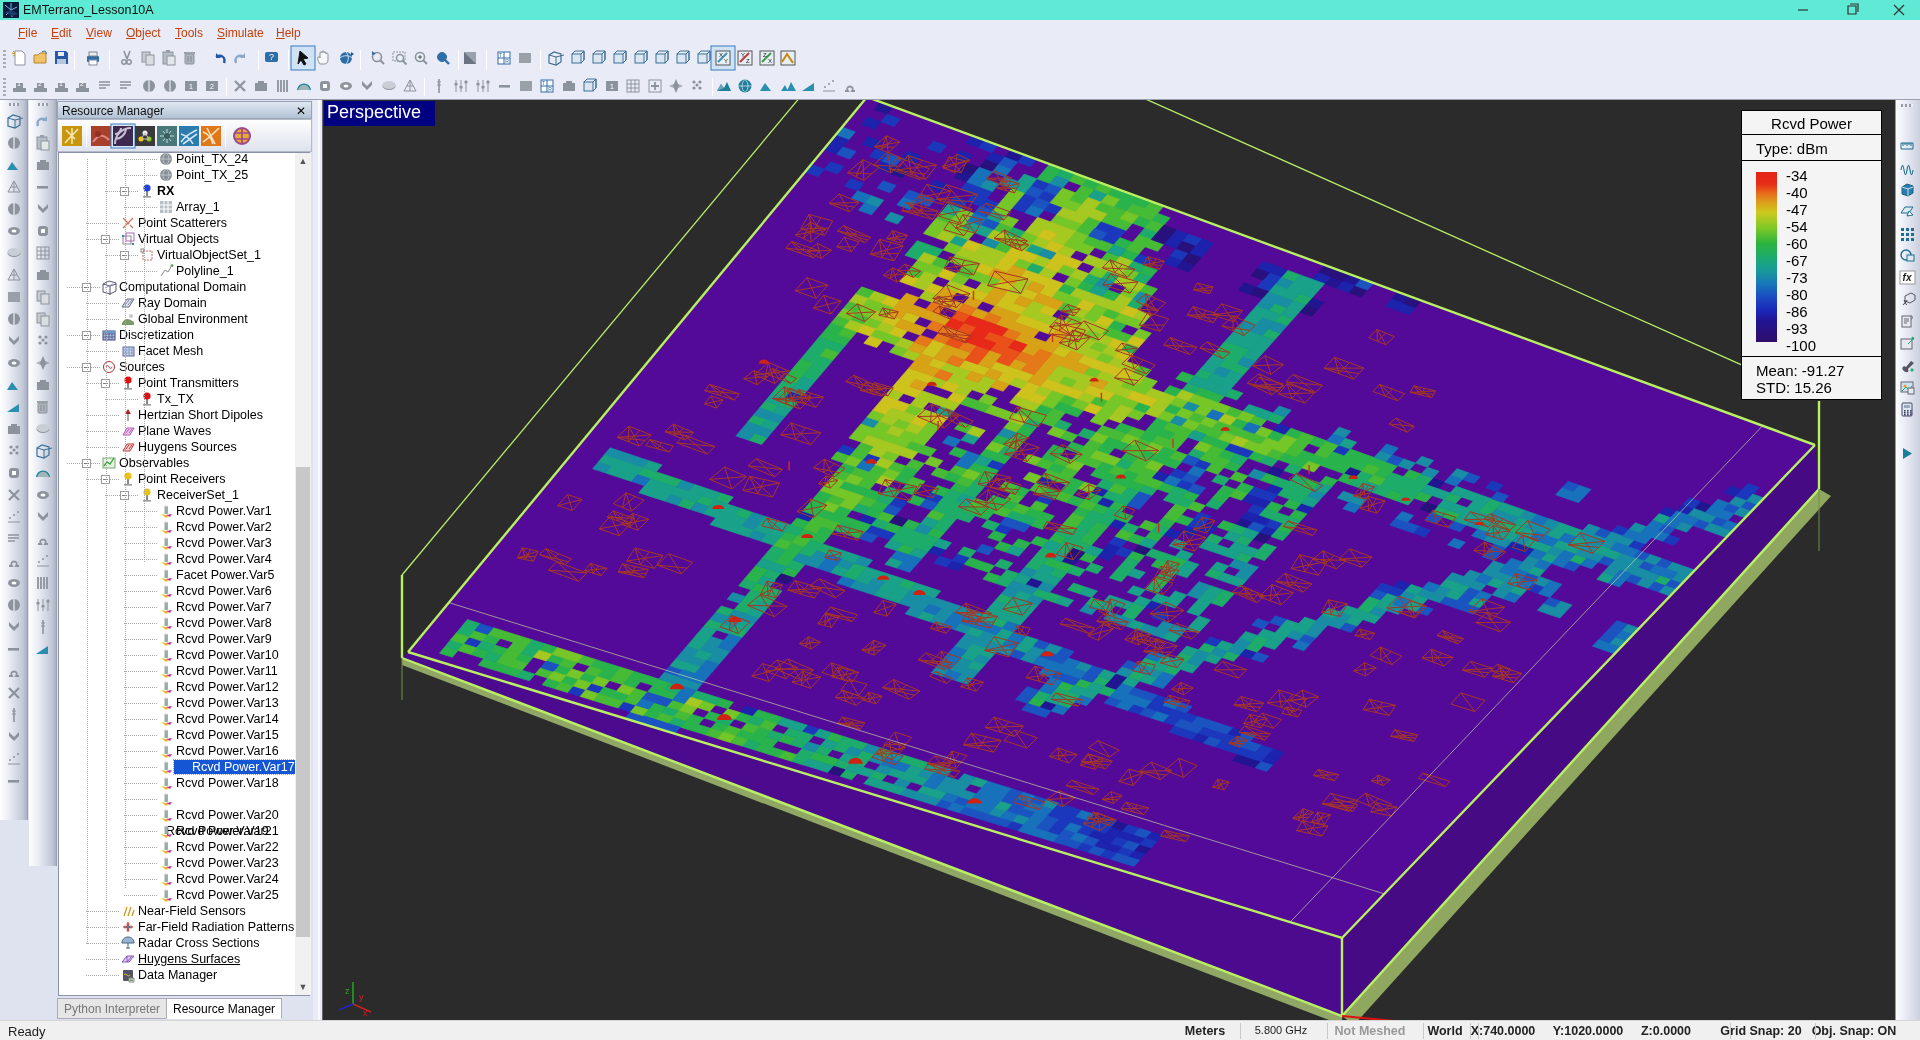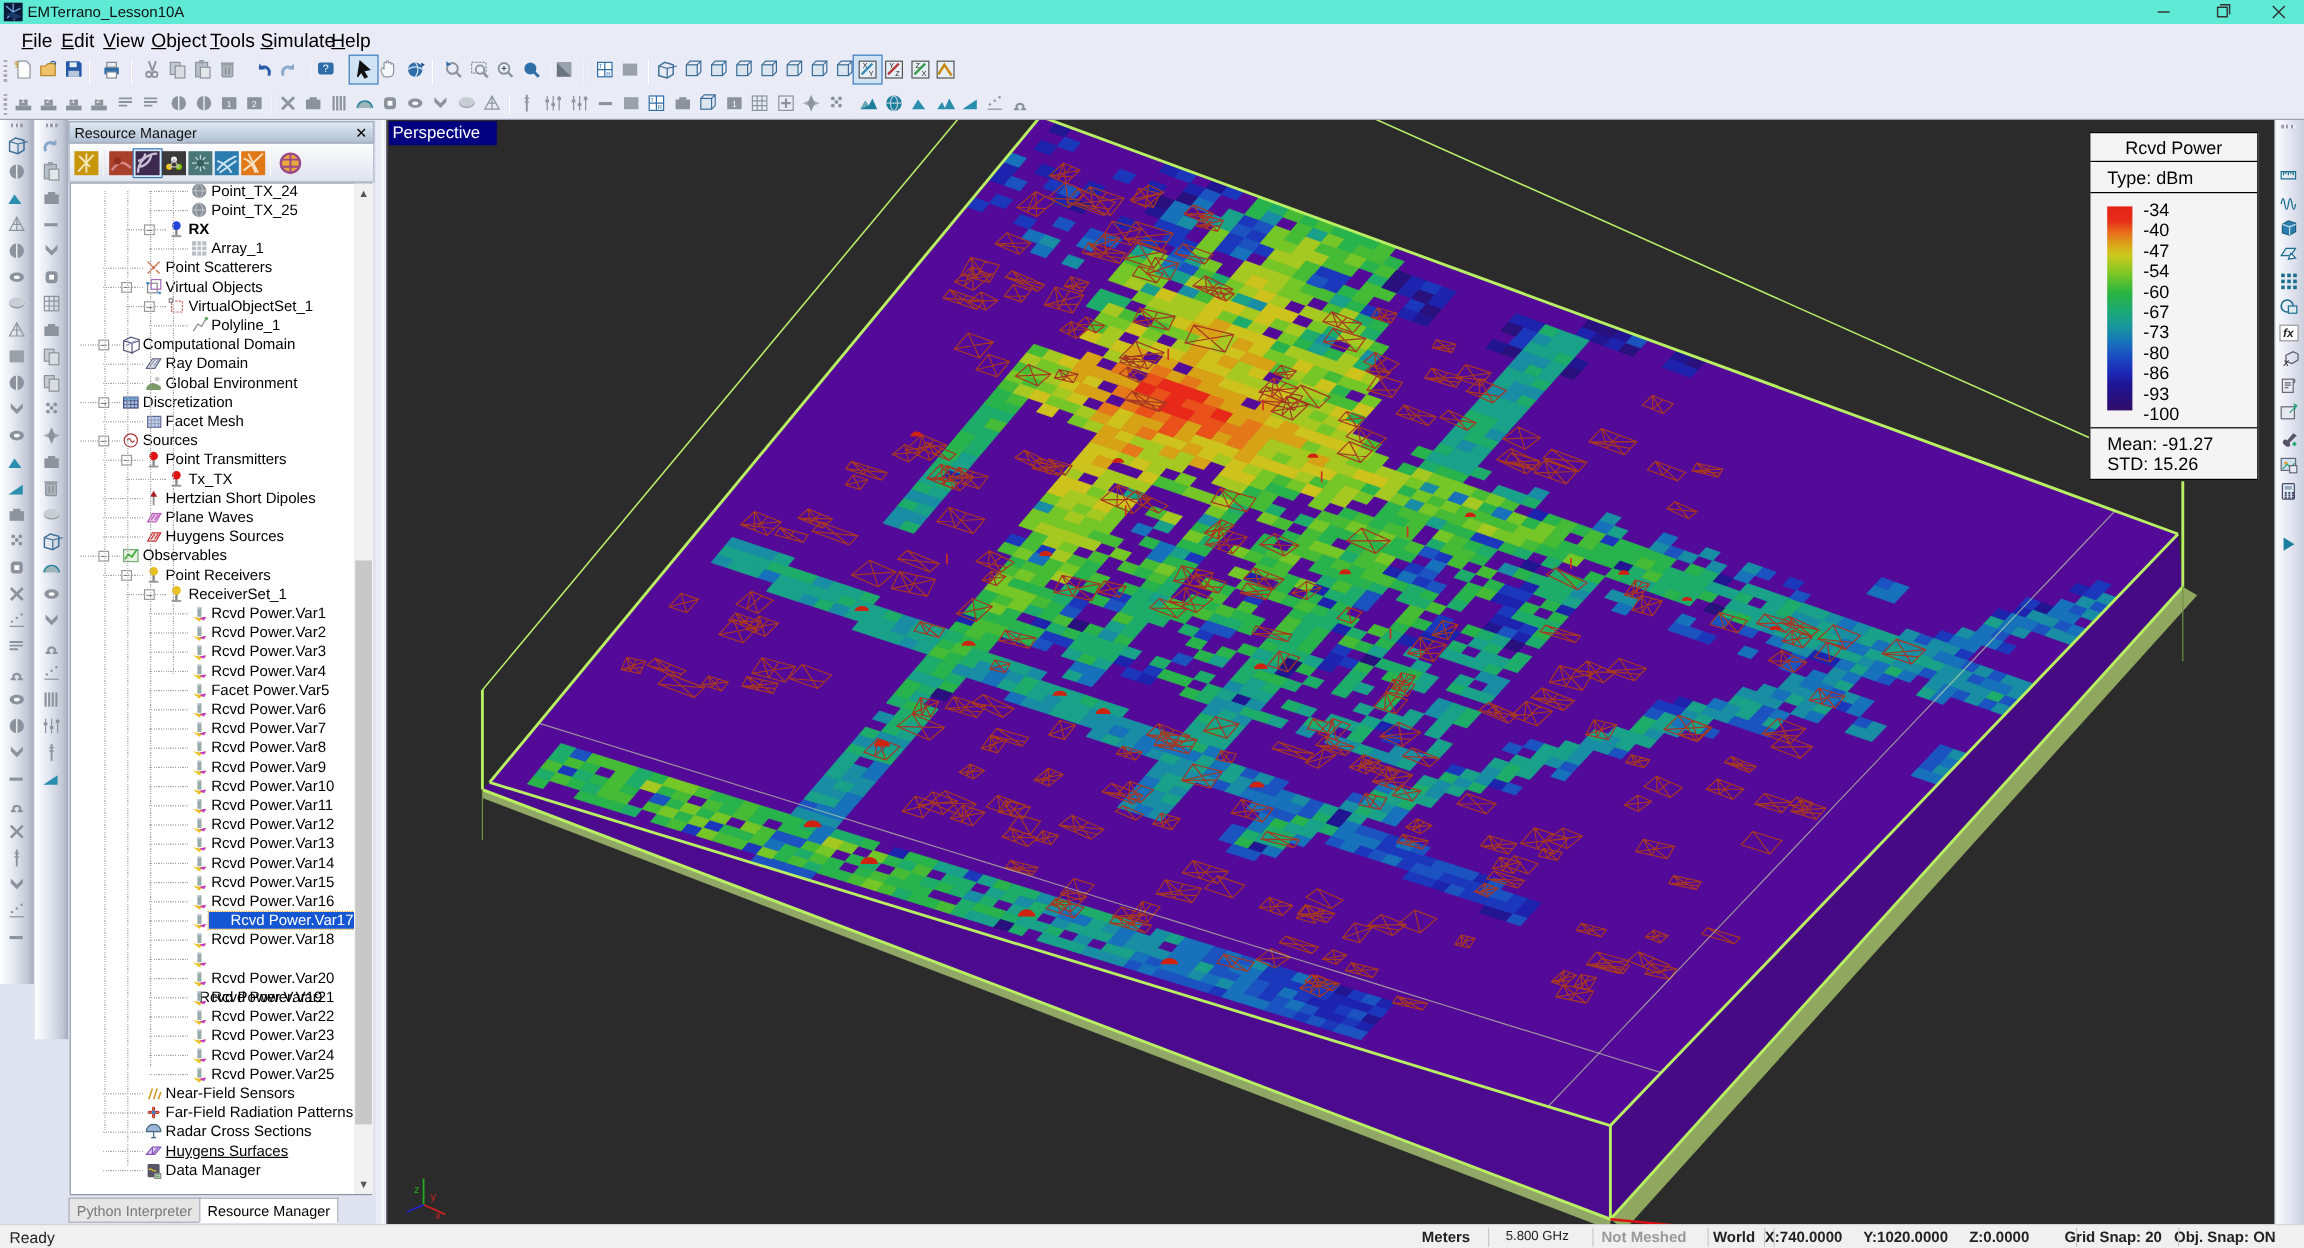--- a/index.html
+++ b/index.html
@@ -1,18 +1,18 @@
 <!DOCTYPE html>
 <html><head><meta charset="utf-8"><style>
 *{margin:0;padding:0;box-sizing:border-box}
 html,body{width:1920px;height:1040px;overflow:hidden;font-family:"Liberation Sans",sans-serif;background:#e9ebf7}
 #titlebar{position:absolute;left:0;top:0;width:1920px;height:20px;background:#5eead4}
 #titlebar .t{position:absolute;left:23px;top:3px;font-size:12.5px;color:#111}
 #menubar{position:absolute;left:0;top:20px;width:1920px;height:26px;background:#e9ebf7}
-#menubar span{position:absolute;top:6px;font-size:16px;color:#000000}
+#menubar span{position:absolute;top:6px;font-size:12px;color:#c2410c}
 #menubar span u{text-decoration:underline}
 #tb1{position:absolute;left:0;top:46px;width:1920px;height:28px;background:#e9ebf7}
 #tb2{position:absolute;left:0;top:74px;width:1920px;height:26px;background:#e9ebf7;border-bottom:1px solid #9aa0b0}
 #leftzone{position:absolute;left:0;top:100px;width:57px;height:920px;background:#dfe2ef}
 #panel{position:absolute;left:57px;top:100px;width:256px;height:920px;background:#dfe2ef}
 #phead{position:absolute;left:0;top:1px;width:255px;height:18px;background:linear-gradient(180deg,#dfe8f2,#b2c2d5);border:1px solid #98a5b5;font-size:12px;padding:2px 0 0 4px;color:#111}
 #picons{position:absolute;left:0;top:19px;width:255px;height:33px;background:linear-gradient(180deg,#fdfdfe,#dfe3ee);border:1px solid #b5bac8}
 #tree{position:absolute;left:1px;top:52px;width:252px;height:844px;background:#fff;border:1px solid #8a93a5;overflow:hidden}
 .tl{position:absolute;font-size:12.5px;color:#000;white-space:pre}
 .tl.sel{background:#1556d4;color:#fff;outline:1px dotted #e8a020;padding:0 2px}
@@ -20,21 +20,21 @@
 .dotv{position:absolute;width:1px;background-image:repeating-linear-gradient(#aaa 0 1px,transparent 1px 2px)}
 .doth{position:absolute;height:1px;background-image:repeating-linear-gradient(90deg,#aaa 0 1px,transparent 1px 2px)}
 .ti{position:absolute}
 #vscroll{position:absolute;left:238px;top:53px;width:16px;height:842px;background:#f1f1f1}
 #vscroll .thumb{position:absolute;left:1px;top:314px;width:14px;height:470px;background:#c8c8c8}
 #vscroll .arr{position:absolute;left:0;width:16px;height:16px;font-size:9px;text-align:center;color:#555;padding-top:3px}
 #tabs{position:absolute;left:0px;top:898px;width:256px;height:32px}
 .tab{position:absolute;top:0;height:21px;font-size:12px;padding:3px 6px 0 6px;border:1px solid #aab;background:#e6e6e6;color:#777;white-space:nowrap}
 .tab.act{background:#fff;color:#000;border-bottom:1px solid #fff}
 #viewport{position:absolute;left:322px;top:100px;width:1573px;height:920px;background:#2b2b2b;border-left:1px solid #666}
-#vplabel{position:absolute;left:1px;top:1px;background:#000080;color:#fff;font-size:14px;padding:1px 14px 3px 3px}
+#vplabel{position:absolute;left:1px;top:1px;background:#000080;color:#fff;font-size:18px;padding:1px 14px 3px 3px}
 #legend{position:absolute;left:1741px;top:110px;width:141px;height:290px;background:#f4f4f4;border:1px solid #000;color:#000}
 #statusbar{position:absolute;left:0;top:1020px;width:1920px;height:20px;background:#f0f0f0;border-top:1px solid #d5d5d5}
 #winbtns path{stroke:#333;fill:none;stroke-width:1.2}
 </style></head><body>
 <div id="titlebar">
  <svg style="position:absolute;left:3px;top:2px" width="16" height="16" viewBox="0 0 16 16">
       <rect width="16" height="16" fill="#0a1a3a"></rect>
       <path d="M8 8L2 3M8 8l6-3M8 8l1 7M8 8L8 1M8 8L3 13" stroke="#7ab0e8" stroke-width="1"></path>
       <path d="M2 10l6-2 7 4-6 2z" fill="#1a3a6a"></path>
     </svg>

